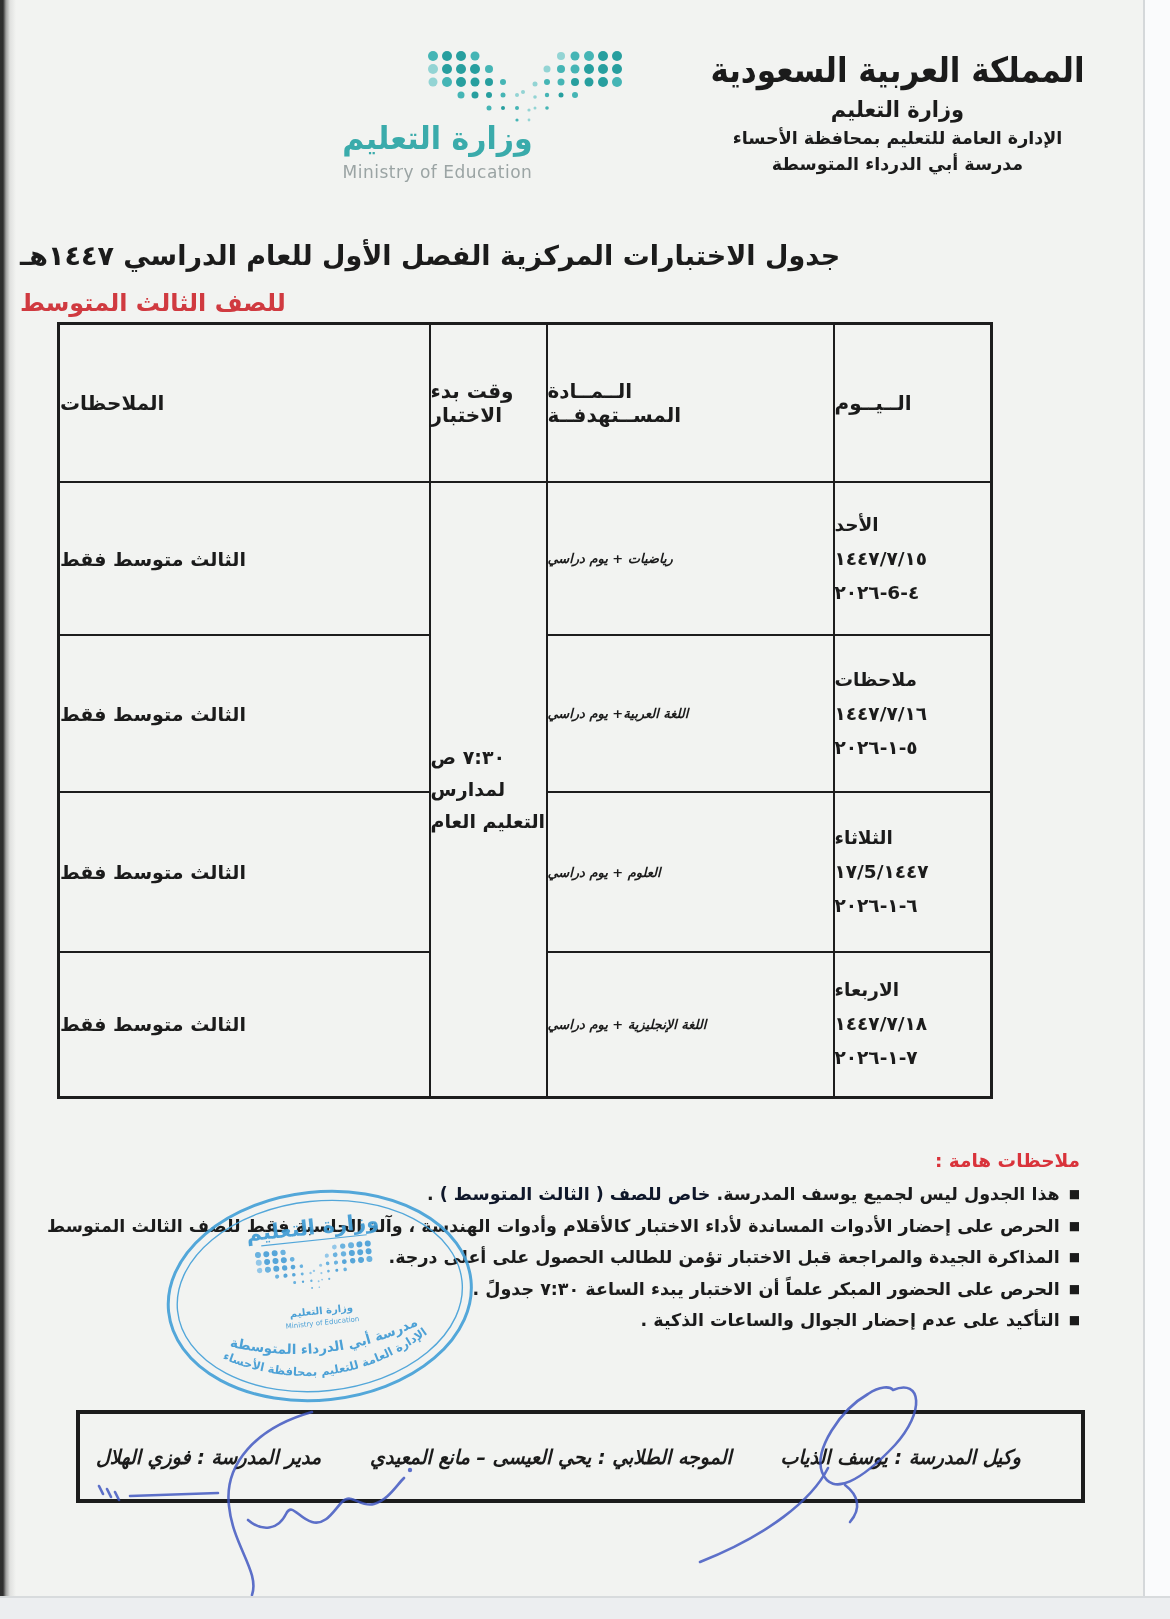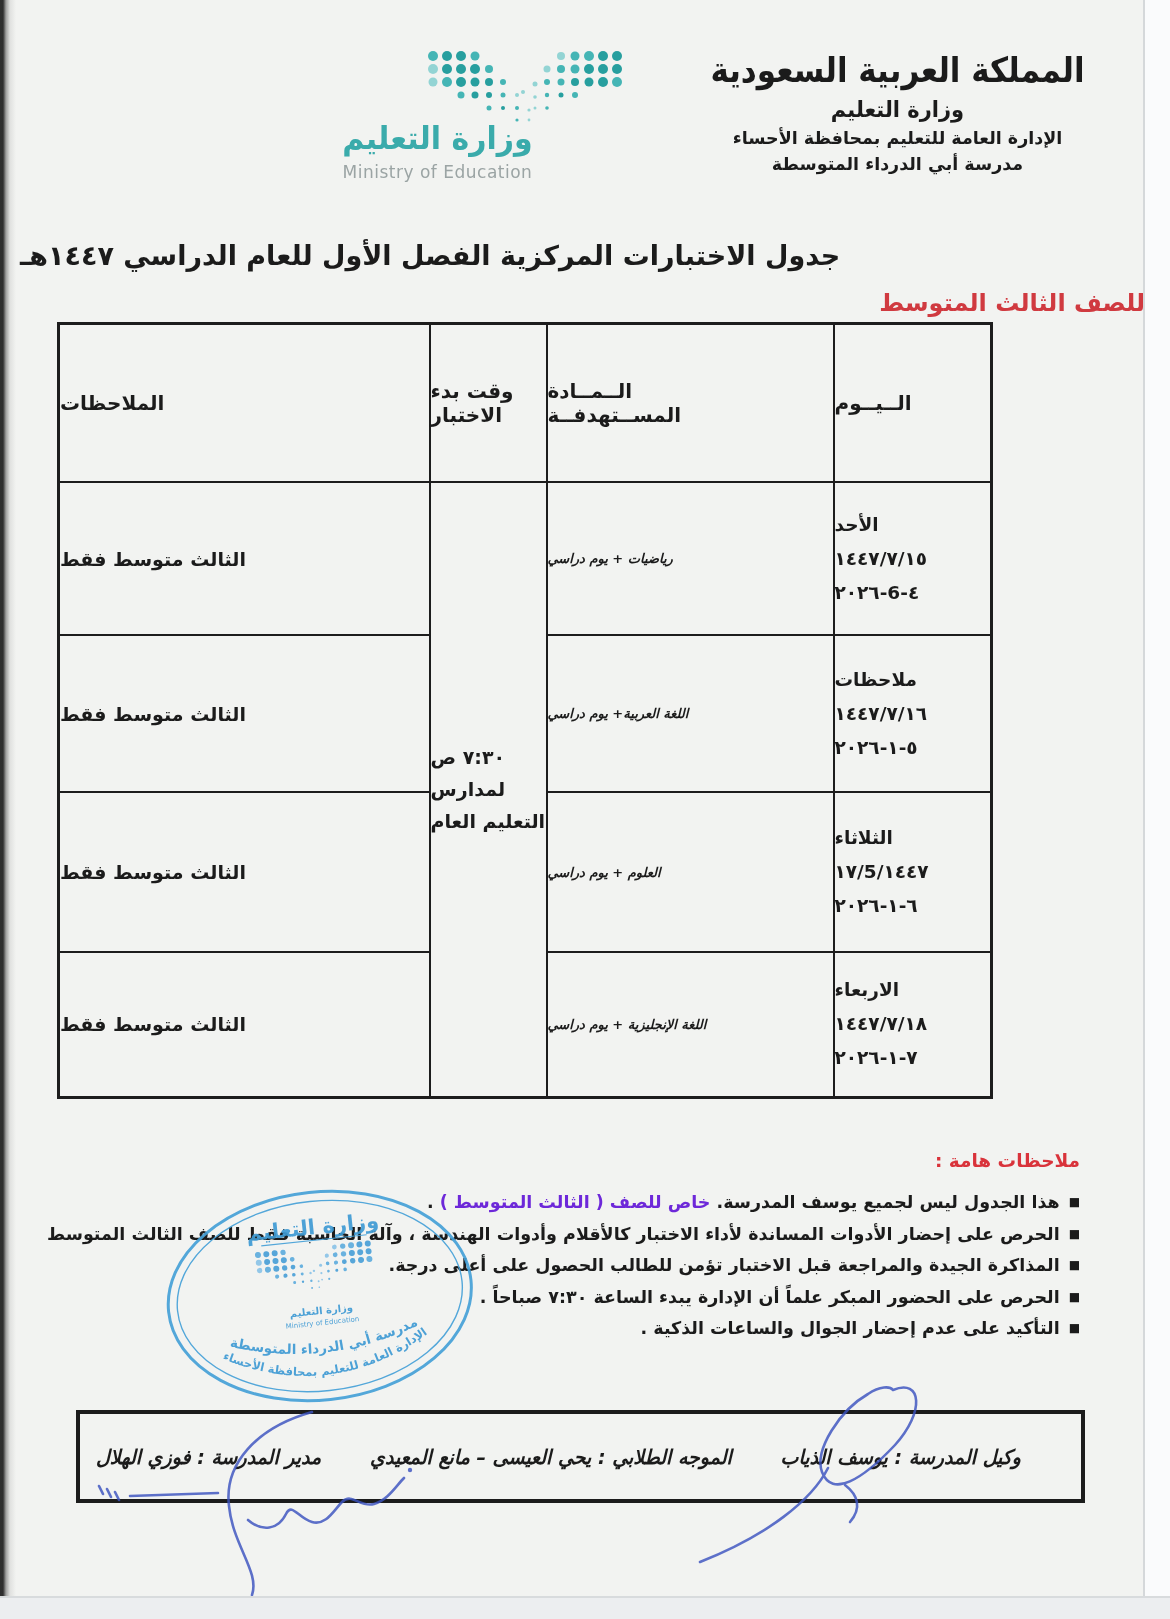--- a/index.html
+++ b/index.html
@@ -15,38 +15,38 @@
   .kingdom{font-size:31px;font-weight:900;transform:scaleY(1.12);letter-spacing:.5px;}
   .ministry-script{font-size:21px;font-weight:700;margin-top:10px;transform:scaleY(1.05);}
   .lh-line{font-size:17.5px;font-weight:700;text-align:center;margin-top:6px;}
   
   #logo-dots{left:425px;top:48px;}
   #logo-dots{--d1:#279f9f;--d2:#45b5b5;--d3:#93d4d4;}
   #logo-ar{left:320px;top:120px;width:235px;text-align:center;font-size:30px;font-weight:700;color:#3aabab;transform:scaleY(1.05);}
   #logo-en{left:320px;top:162px;width:235px;text-align:center;font-size:17px;color:#9ba4a4;letter-spacing:.5px;}
   
   #doc-title{left:20px;top:240px;width:1125px;text-align:left;font-size:27px;font-weight:900;direction:rtl;}
-  #doc-subtitle{left:20px;top:289px;width:1125px;text-align:right;font-size:24px;font-weight:900;color:#d03a40;direction:rtl;}
+  #doc-subtitle{left:20px;top:289px;width:1125px;text-align:left;font-size:24px;font-weight:900;color:#d03a40;direction:rtl;}
   
   #exam-table{left:57px;top:322px;border-collapse:collapse;direction:rtl;table-layout:fixed;width:933px;}
   #exam-table td,#exam-table th{border:2.5px solid #1d1d1d;padding:0;text-align:left;vertical-align:middle;font-weight:700;}
   #exam-table{border:3.5px solid #1d1d1d;}
   th.h{font-size:20px;height:156px;}
   .c-day{width:158px;}.c-sub{width:287px;}.c-time{width:117px;}.c-note{width:371px;}
   td.day-cell{font-size:18.5px;line-height:34px;}
   td.sub-cell{font-size:13px;font-style:italic;}
   td.note-cell{font-size:19px;}
   td.time-cell{font-size:19px;line-height:32px;}
   .r1{height:153px;}.r2{height:157px;}.r3{height:160px;}.r4{height:145px;}
   
   #notes{left:90px;top:1150px;width:990px;direction:rtl;text-align:right;}
-  #notes-heading{color:#d9333b;font-weight:900;font-size:18.5px;margin-bottom:16px;}
+  #notes-heading{color:#d9333b;font-weight:900;font-size:18.5px;margin-bottom:8px;}
   .note-item{font-size:17.5px;font-weight:700;line-height:31.5px;white-space:nowrap;}
   .note-item .bullet{display:inline-block;font-size:12px;vertical-align:2px;margin-left:9px;}
-  .note-red{color:#6d28d9;}
+  .note-red{color:#0f172a;}
   
   #stamp-svg{left:155px;top:1178px;transform:rotate(-6deg);opacity:.92;}
   #stamp-svg{--d1:#4aa0d8;--d2:#5fadde;--d3:#8cc4e8;}
   #stamp-svg text{fill:#3f9bd4;font-family:"DejaVu Sans",sans-serif;}
   
   #footer-box{left:76px;top:1410px;width:1009px;height:93px;border:4px solid #1c1c1c;box-sizing:border-box;display:flex;direction:rtl;align-items:center;justify-content:space-between;padding:0 60px 0 16px;background:transparent;}
   .sig-label{font-size:19px;font-weight:700;font-style:italic;transform:scaleY(1.05);white-space:nowrap;}
   #signatures{left:0;top:1350px;pointer-events:none;}
 </style>
 </head>
@@ -184,21 +184,21 @@
       <td class="note-cell">الثالث متوسط فقط</td>
     </tr>
   </tbody>
     </table>
 
   <div id="notes" class="abs">
     <div id="notes-heading">ملاحظات هامة :</div>
     <div class="note-item"><span class="bullet">■</span><span>هذا الجدول ليس لجميع يوسف المدرسة. </span><span class="note-red">خاص للصف ( الثالث المتوسط )</span><span> .</span></div>
     <div class="note-item"><span class="bullet">■</span><span>الحرص على إحضار الأدوات المساندة لأداء الاختبار كالأقلام وأدوات الهندسة ، وآلة الحاسبة فقط للصف الثالث المتوسط</span></div>
     <div class="note-item"><span class="bullet">■</span><span>المذاكرة الجيدة والمراجعة قبل الاختبار تؤمن للطالب الحصول على أعلى درجة.</span></div>
-    <div class="note-item"><span class="bullet">■</span><span>الحرص على الحضور المبكر علماً أن الإدارة يبدء الساعة ٧:٣٠ صباحاً .</span></div>
+    <div class="note-item"><span class="bullet">■</span><span>الحرص على الحضور المبكر علماً أن الاختبار يبدء الساعة ٧:٣٠ جدولً .</span></div>
     <div class="note-item"><span class="bullet">■</span><span>التأكيد على عدم إحضار الجوال والساعات الذكية .</span></div>
   </div>
 
   <svg id="stamp-svg" class="abs" width="330" height="240" viewBox="0 0 330 240">
     <ellipse cx="165" cy="118" rx="152" ry="104" fill="none" stroke="#46a1d8" stroke-width="3"></ellipse>
     <ellipse cx="165" cy="118" rx="143" ry="95" fill="none" stroke="#46a1d8" stroke-width="1.4"></ellipse>
     <text x="165" y="56" text-anchor="middle" font-size="21" font-weight="bold">وزارة التعليم</text>
     <line x1="112" y1="62" x2="218" y2="62" stroke="#46a1d8" stroke-width="1.2"></line>
     <g transform="translate(103,66) scale(0.6)">
       <use href="#dots-group"></use>

